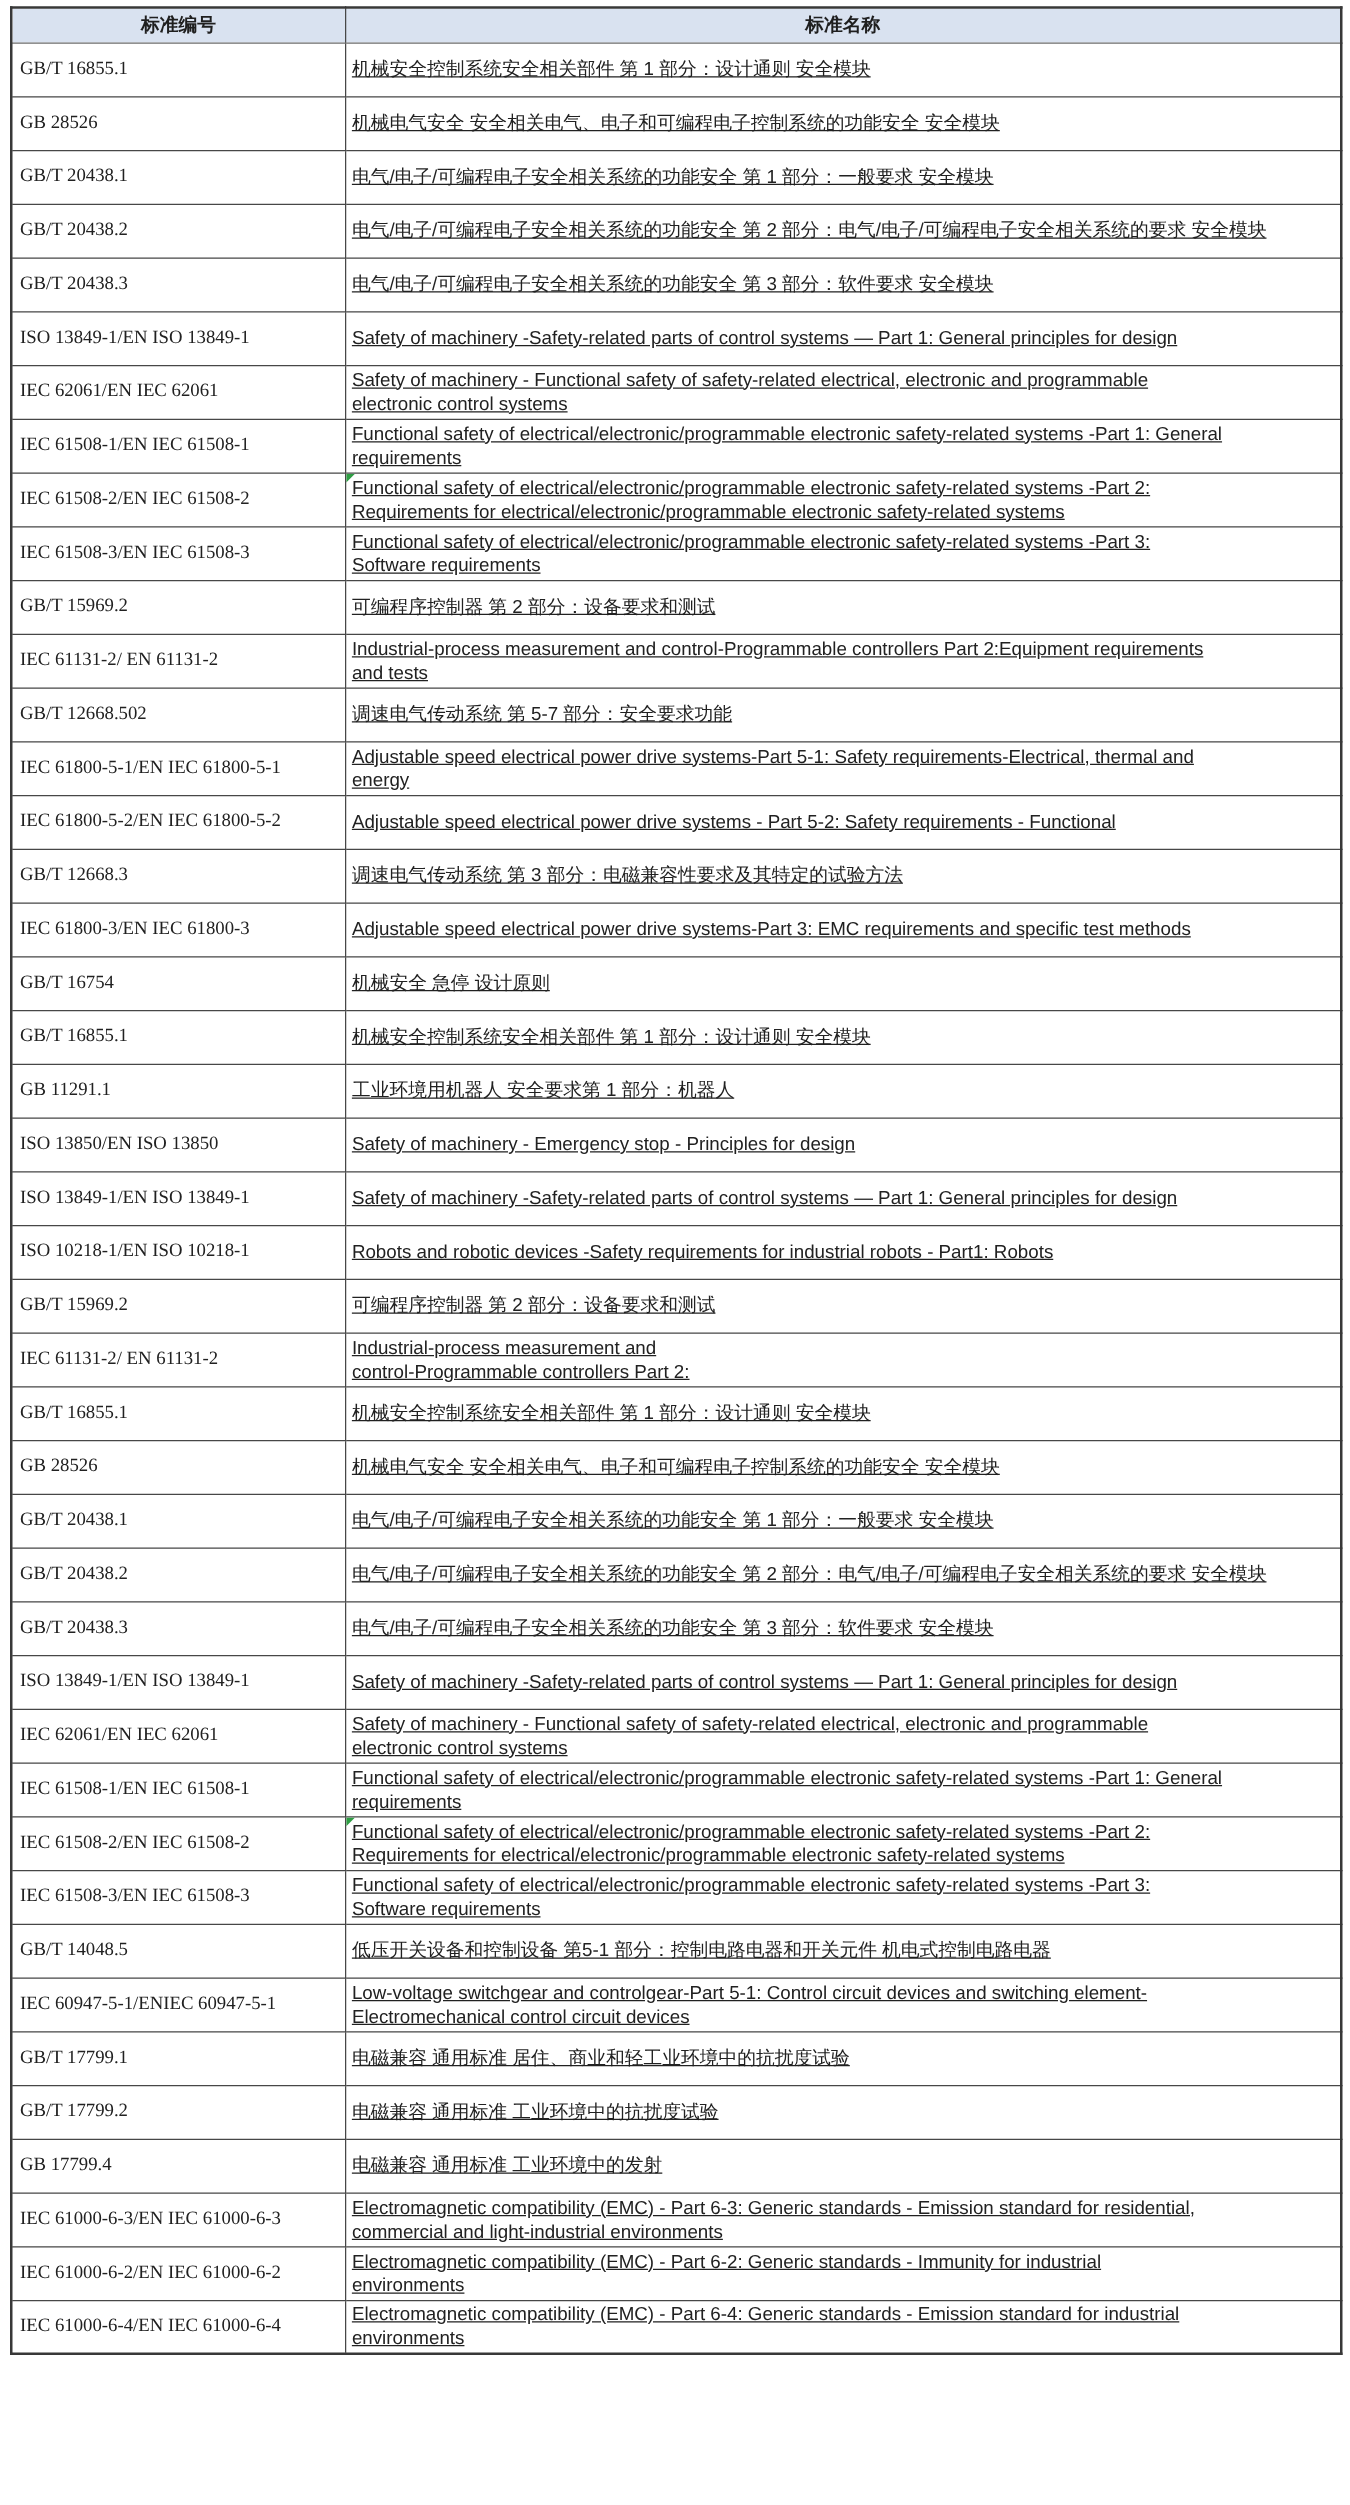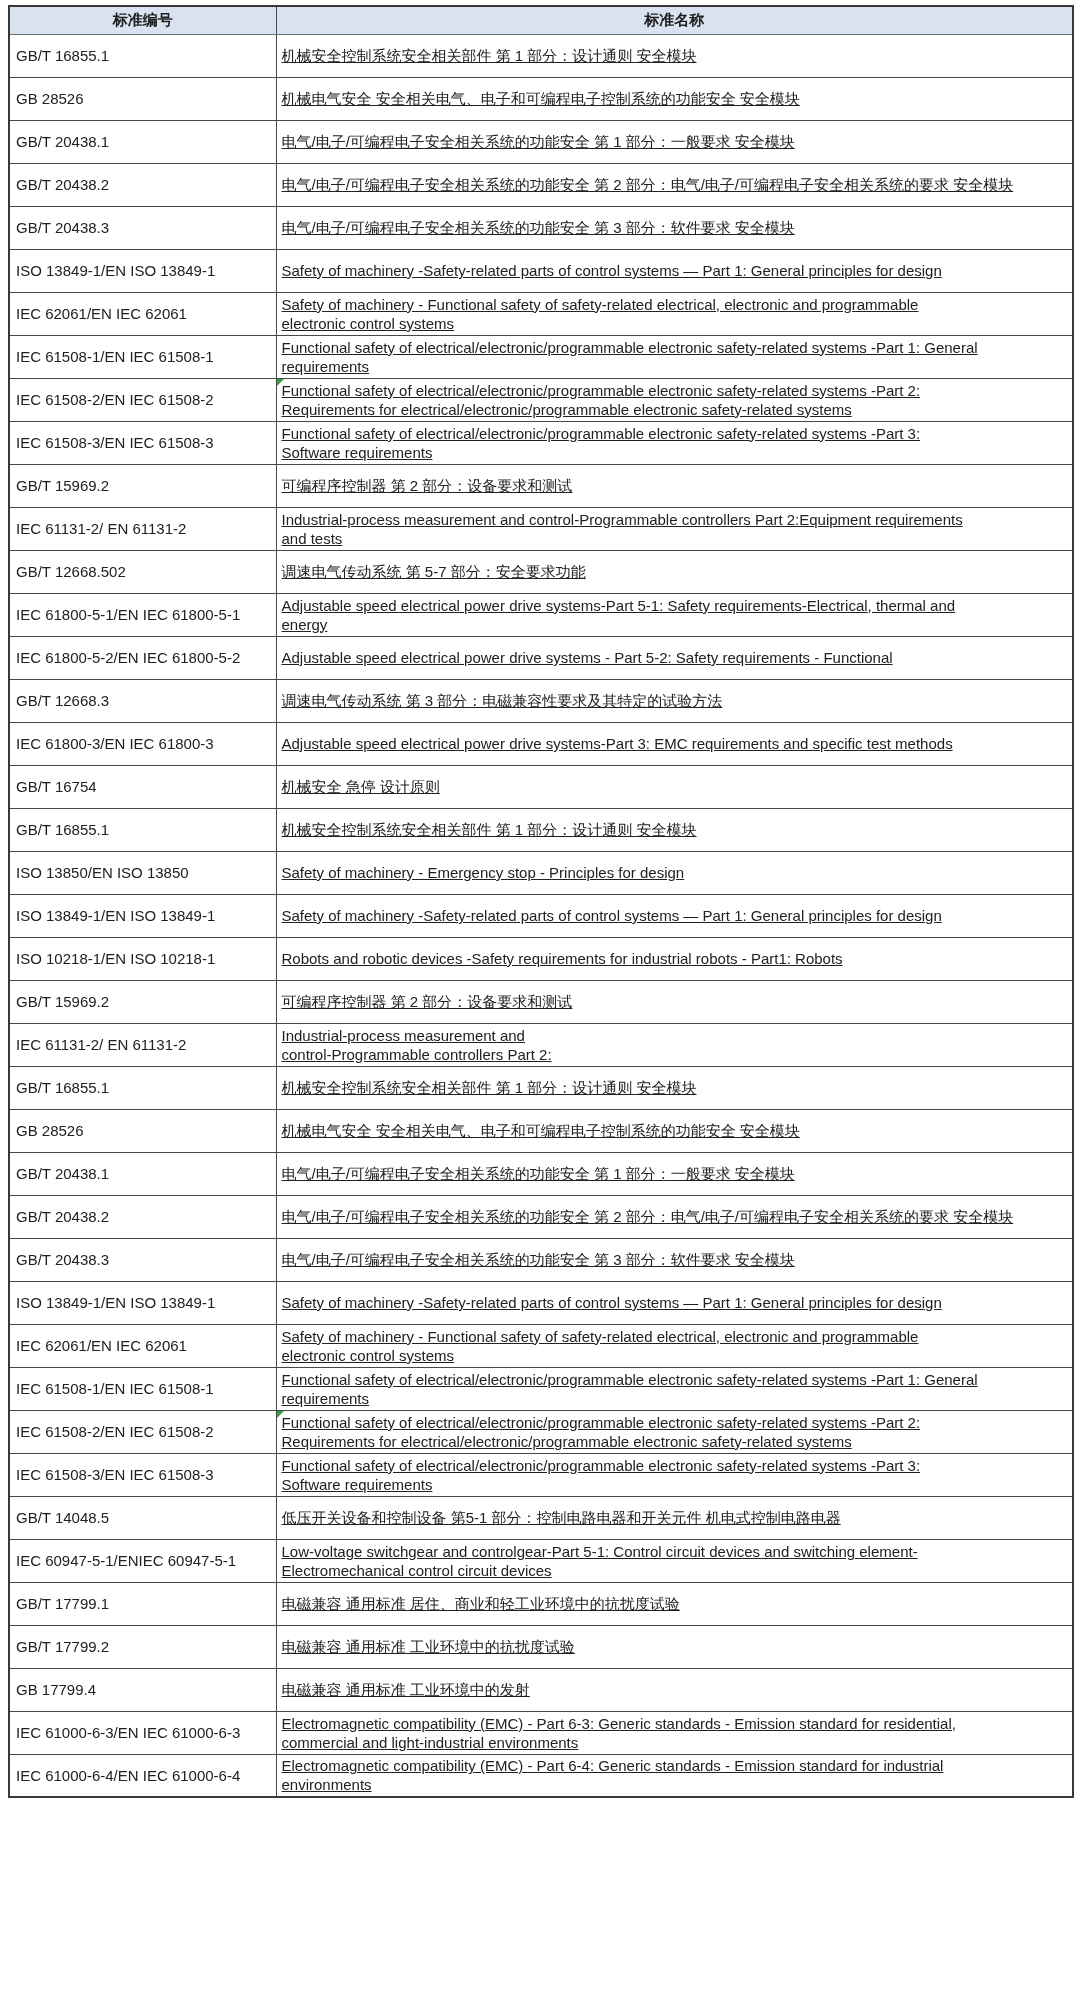--- a/index.html
+++ b/index.html
@@ -36,21 +36,21 @@
     border-bottom: 1px solid #6e6e6e;
   }
   tbody td {
     height: 43px;
     font-size: 15px;
     line-height: 19px;
     vertical-align: middle;
     padding: 1px 6px 1px 5px;
     white-space: pre-line;
   }
-  td.code-cell { padding-left: 6px; }
+  td.code-cell { padding-left: 6px; font-family: Liberation Serif, serif; }
   td.name-cell { position: relative; text-decoration: underline; }
   .corner-flag {
     position: absolute;
     top: 0; left: 0;
     width: 0; height: 0;
     border-top: 7px solid #2f9e44;
     border-right: 7px solid transparent;
   }
 </style>
 </head>
@@ -144,20 +144,24 @@
       </tr>
       <tr>
         <td class="code-cell">GB/T 16754</td>
         <td class="name-cell">机械安全 急停 设计原则</td>
       </tr>
       <tr>
         <td class="code-cell">GB/T 16855.1</td>
         <td class="name-cell">机械安全控制系统安全相关部件 第 1 部分：设计通则 安全模块</td>
       </tr>
       <tr>
+        <td class="code-cell">GB 11291.1</td>
+        <td class="name-cell">工业环境用机器人 安全要求第 1 部分：机器人</td>
+      </tr>
+      <tr>
         <td class="code-cell">ISO 13850/EN ISO 13850</td>
         <td class="name-cell">Safety of machinery - Emergency stop - Principles for design</td>
       </tr>
       <tr>
         <td class="code-cell">ISO 13849-1/EN ISO 13849-1</td>
         <td class="name-cell">Safety of machinery -Safety-related parts of control systems — Part 1: General principles for design</td>
       </tr>
       <tr>
         <td class="code-cell">ISO 10218-1/EN ISO 10218-1</td>
         <td class="name-cell">Robots and robotic devices -Safety requirements for industrial robots - Part1: Robots</td>
@@ -233,20 +237,25 @@
         <td class="name-cell">电磁兼容 通用标准 工业环境中的抗扰度试验</td>
       </tr>
       <tr>
         <td class="code-cell">GB 17799.4</td>
         <td class="name-cell">电磁兼容 通用标准 工业环境中的发射</td>
       </tr>
       <tr>
         <td class="code-cell">IEC 61000-6-3/EN IEC 61000-6-3</td>
         <td class="name-cell">Electromagnetic compatibility (EMC) - Part 6-3: Generic standards - Emission standard for residential,
 commercial and light-industrial environments</td>
+      </tr>
+      <tr>
+        <td class="code-cell">IEC 61000-6-2/EN IEC 61000-6-2</td>
+        <td class="name-cell">Electromagnetic compatibility (EMC) - Part 6-2: Generic standards - Immunity for industrial
+environments</td>
       </tr>
       <tr>
         <td class="code-cell">IEC 61000-6-4/EN IEC 61000-6-4</td>
         <td class="name-cell">Electromagnetic compatibility (EMC) - Part 6-4: Generic standards - Emission standard for industrial
 environments</td>
       </tr>
     </tbody>
 </table>
 
 </body></html>

